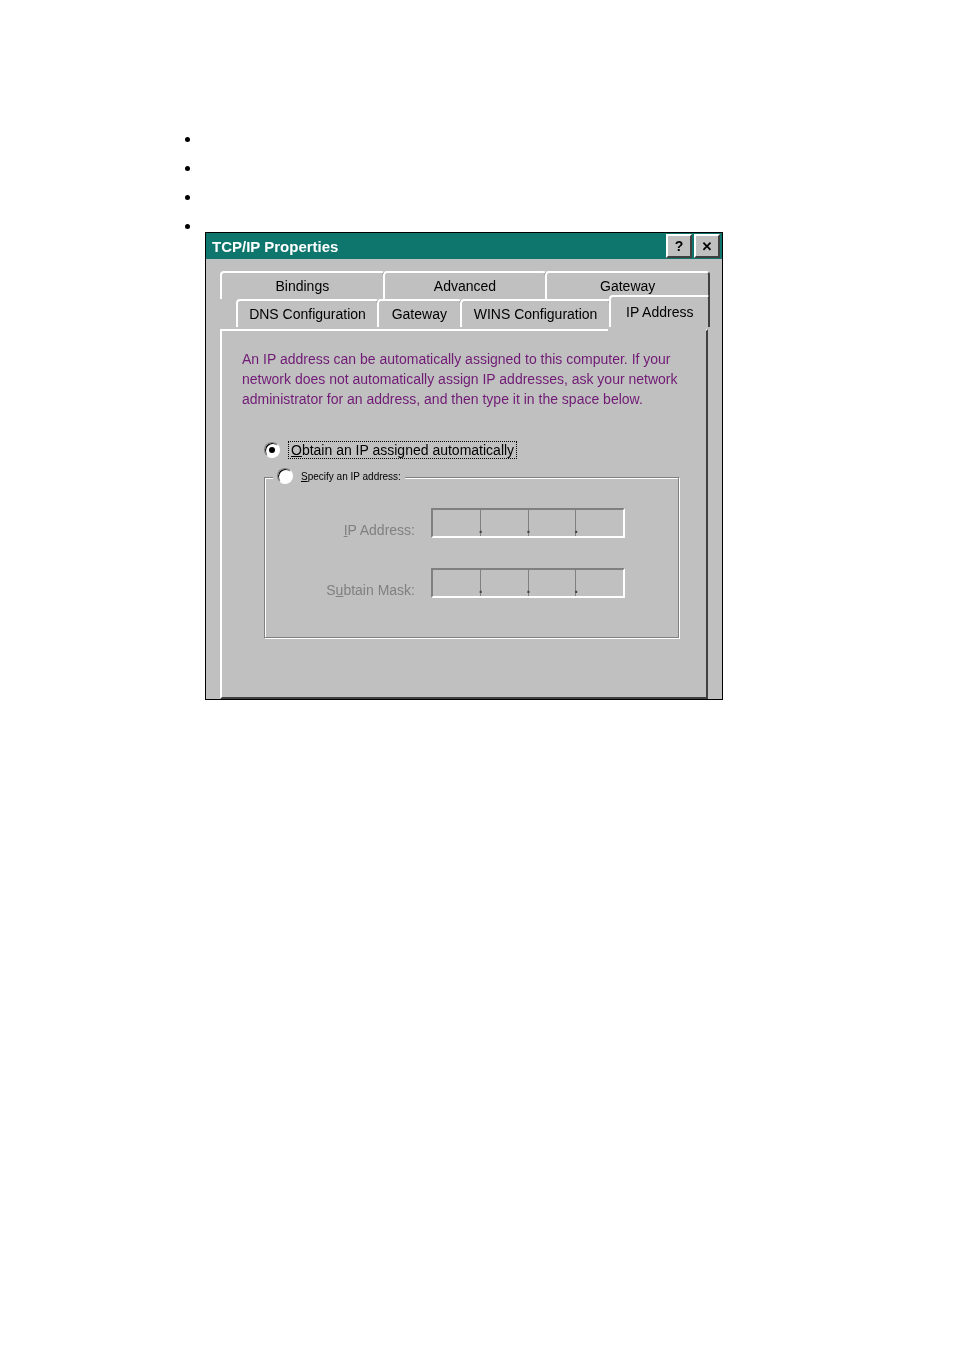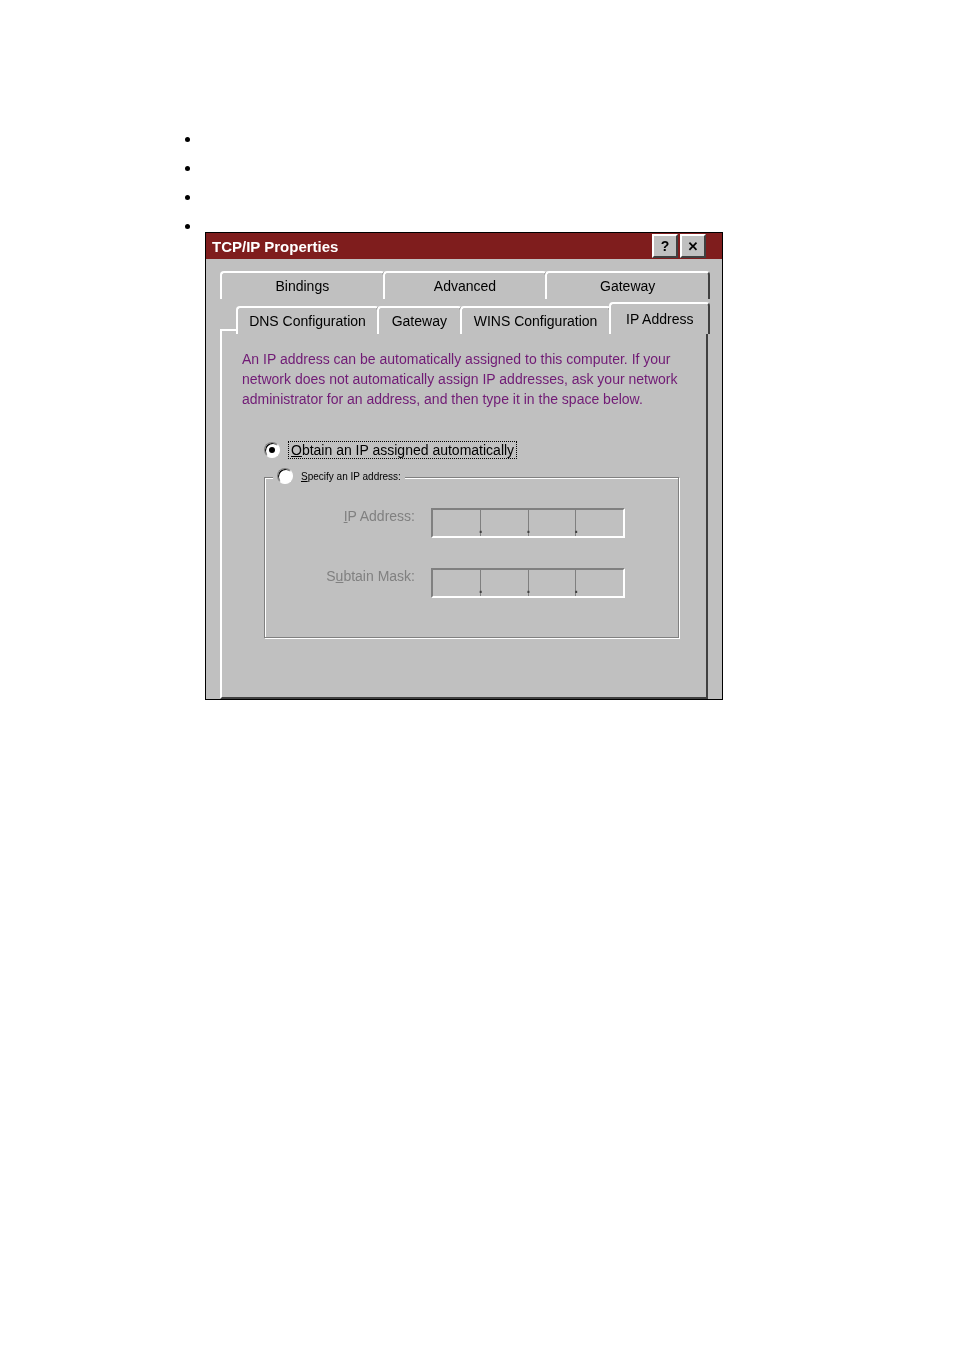--- a/index.html
+++ b/index.html
@@ -32,25 +32,25 @@
     left: 205px;
     top: 232px;
     width: 516px;
     height: 466px;
     border: 1px solid #000;
     background: #c0c0c0;
   }
   
   .titlebar {
     height: 26px;
-    background: #7f1d1d;
+    background: #0f766e;
     color: #fff;
     display: flex;
     align-items: center;
-    padding: 0 16px 0 6px;
+    padding: 0 2px 0 6px;
     font-weight: bold;
     font-size: 15px;
   }
   .titlebar .spacer { flex: 1; }
   .titlebar .tbtn {
     width: 22px;
     height: 20px;
     margin-left: 2px;
     background: #c0c0c0;
     border-top: 2px solid #fff;
@@ -75,21 +75,21 @@
     position: relative;
     height: 46px;
   }
   .tab-row {
     position: absolute;
     left: 0;
     right: 0;
     display: flex;
     align-items: flex-end;
   }
-  .tab-row.bottom { top: 33px; z-index: 2; padding-left: 16px; }
+  .tab-row.bottom { top: 26px; z-index: 2; padding-left: 16px; }
   .tab-row.top    { top: 0;   z-index: 1; }
 
   .tab {
     height: 26px;
     background: #c0c0c0;
     border-top: 2px solid #fff;
     border-left: 2px solid #fff;
     border-right: 2px solid #404040;
     border-bottom: none;
     border-radius: 4px 4px 0 0;
@@ -186,21 +186,21 @@
     left: 8px;
     background: #c0c0c0;
     display: flex;
     align-items: center;
     padding: 0 4px;
     font-size: 10px;
   }
 
   .field-row {
     display: flex;
-    align-items: flex-start;
+    align-items: flex-end;
     margin: 30px 0 0 40px;
   }
   .field-row:first-of-type { margin-top: 42px; }
   .field-label {
     width: 110px;
     color: #808080;
     font-size: 14px;
     text-align: right;
     margin-right: 16px;
   }

